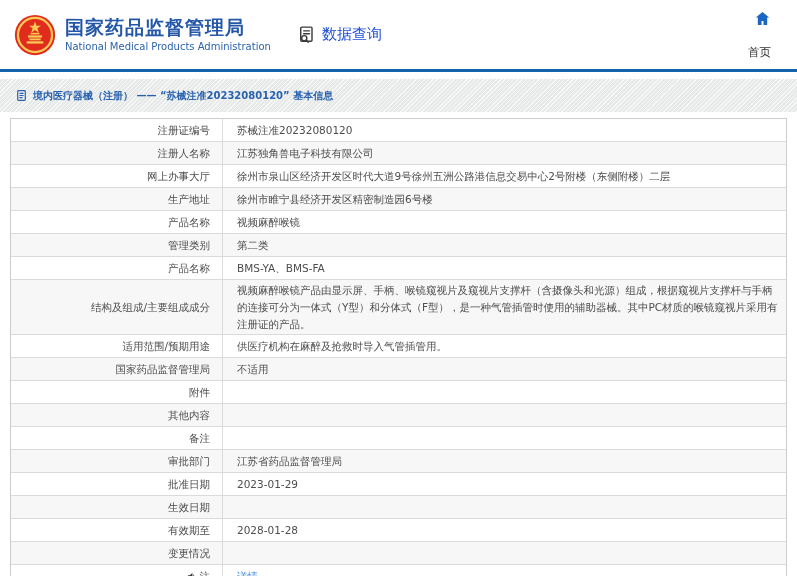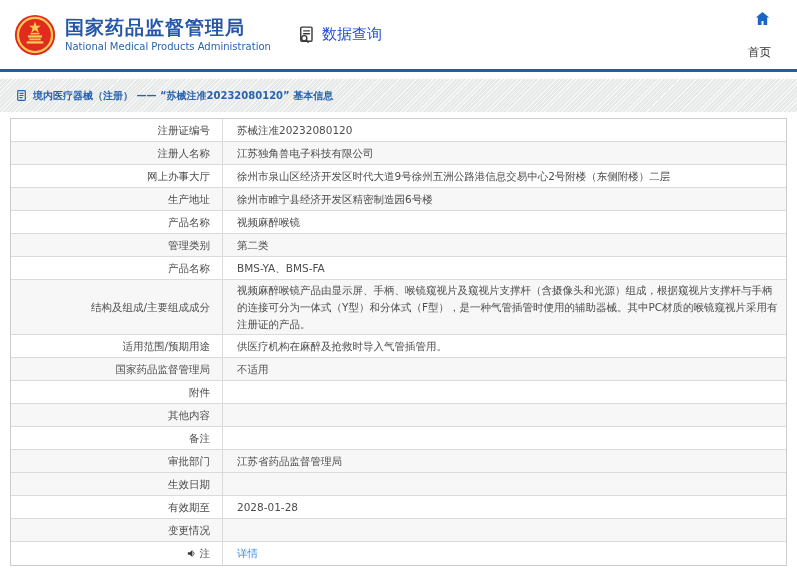--- a/index.html
+++ b/index.html
@@ -235,20 +235,24 @@
       <div class="cell value"></div>
     </div>
     <div class="row">
       <div class="cell label">备注</div>
       <div class="cell value"></div>
     </div>
     <div class="row alt">
       <div class="cell label">审批部门</div>
       <div class="cell value">江苏省药品监督管理局</div>
     </div>
+    <div class="row">
+      <div class="cell label">批准日期</div>
+      <div class="cell value">2023-01-29</div>
+    </div>
     <div class="row alt">
       <div class="cell label">生效日期</div>
       <div class="cell value"></div>
     </div>
     <div class="row">
       <div class="cell label">有效期至</div>
       <div class="cell value">2028-01-28</div>
     </div>
     <div class="row alt">
       <div class="cell label">变更情况</div>

